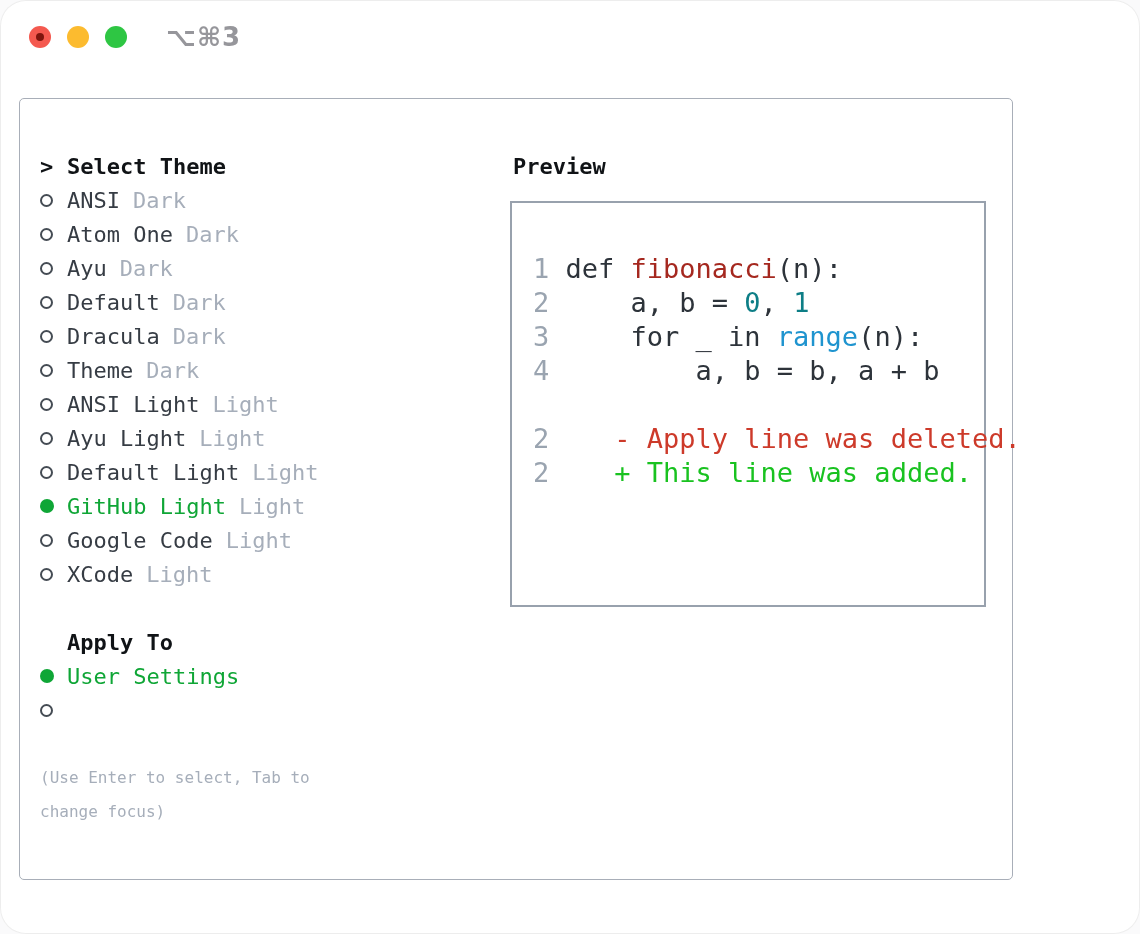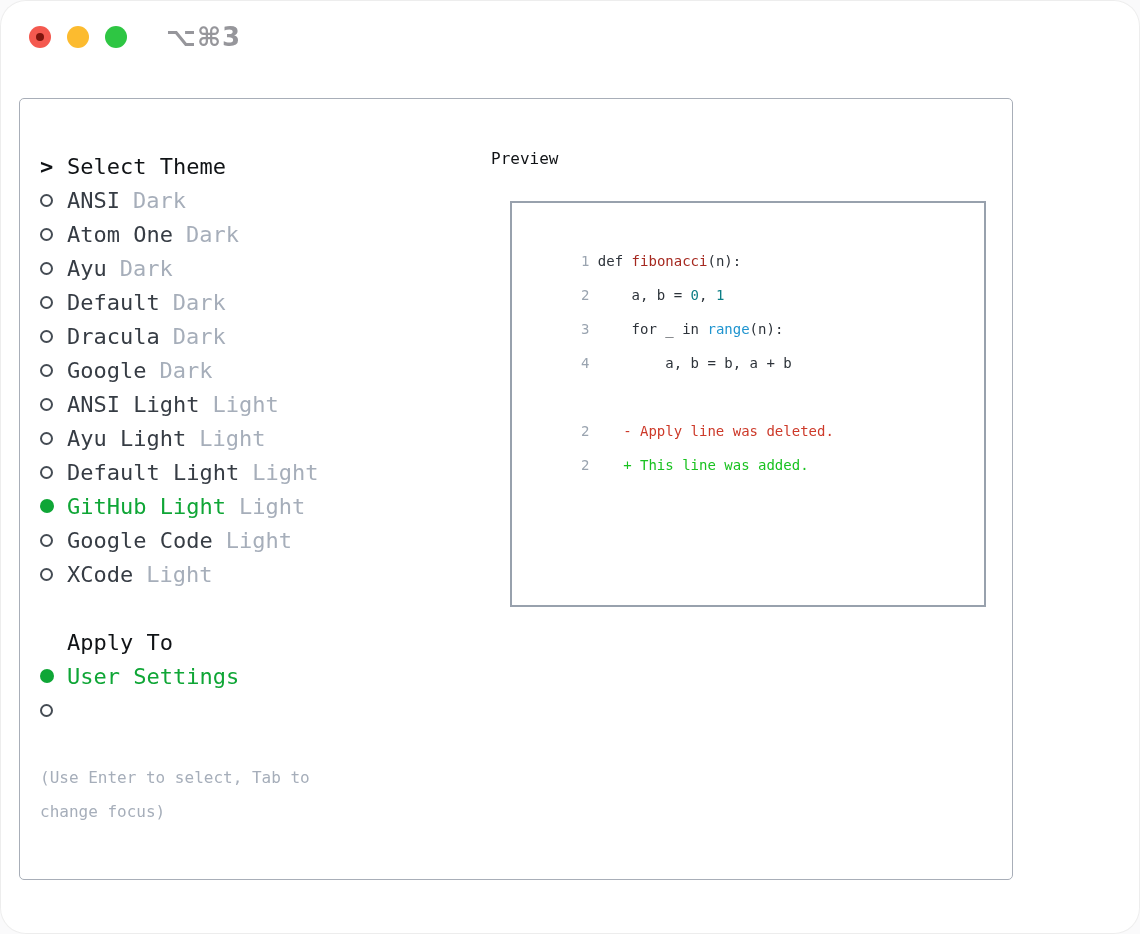--- a/index.html
+++ b/index.html
@@ -49,45 +49,45 @@
   }
   .row { height: 34px; display: flex; align-items: center; font-size: 22px; }
   .slot { width: 27px; flex: 0 0 27px; display: flex; align-items: center; }
   .radio {
     width: 13px; height: 13px; border-radius: 50%;
     border: 2px solid var(--radio-border);
     background: transparent;
   }
   .radio.sel { border: none; width: 14px; height: 14px; background: var(--accent-green); }
   .caret { color: var(--heading-black); font-weight: bold; }
-  .heading { color: var(--heading-black); font-weight: normal; }
+  .heading { color: var(--heading-black); font-weight: bold; }
   .item-name { color: var(--item-text); margin-right: 13px; white-space: pre; }
   .item-name.sel { color: var(--accent-green); }
   .item-variant { color: var(--muted-gray); white-space: pre; }
   .left-col {
     position: absolute; left: 20px; top: 50px; width: 440px;
   }
   .hint {
     font-size: 16px; line-height: 34px;
     color: var(--muted-gray); white-space: pre;
   }
   
   .preview-title {
-    position: absolute; left: 471px; top: 50px;
-    height: 34px; display: flex; 
-    font-size: 16px;
+    position: absolute; left: 493px; top: 50px;
+    height: 34px; display: flex; align-items: center;
+    font-size: 22px;
   }
   .preview-box {
     position: absolute; left: 490px; top: 102px;
     width: 476px; height: 406px;
     border: 2px solid var(--preview-border);
     background: #fff;
   }
   .code { position: absolute; left: 21px; top: 50px; }
-  .cline { height: 34px; white-space: pre; font-size: 14px; display: block; margin-left: 48px; }
+  .cline { height: 34px; white-space: pre; font-size: 27px; display: block; }
   .t-ln  { color: var(--line-number-gray); }
   .t-p   { color: var(--code-text); }
   .t-fn  { color: var(--function-red); }
   .t-n   { color: var(--number-teal); }
   .t-b   { color: var(--builtin-blue); }
   .t-ctx { color: var(--context-gray); }
   .t-del { color: var(--deleted-red); }
   .t-add { color: var(--added-green); }
 </style>
 </head>
@@ -147,21 +147,21 @@
             <span class="slot">
               <span class="radio"></span>
             </span>
             <span class="item-name">Dracula</span>
             <span class="item-variant">Dark</span>
           </div>
           <div class="row">
             <span class="slot">
               <span class="radio"></span>
             </span>
-            <span class="item-name">Google</span>
+            <span class="item-name">Theme</span>
             <span class="item-variant">Dark</span>
           </div>
           <div class="row">
             <span class="slot">
               <span class="radio"></span>
             </span>
             <span class="item-name">ANSI Light</span>
             <span class="item-variant">Light</span>
           </div>
           <div class="row">

